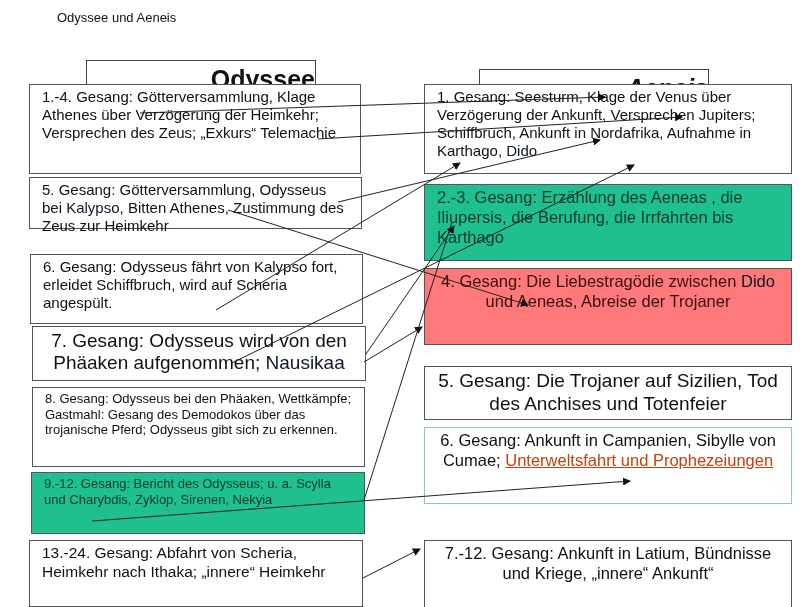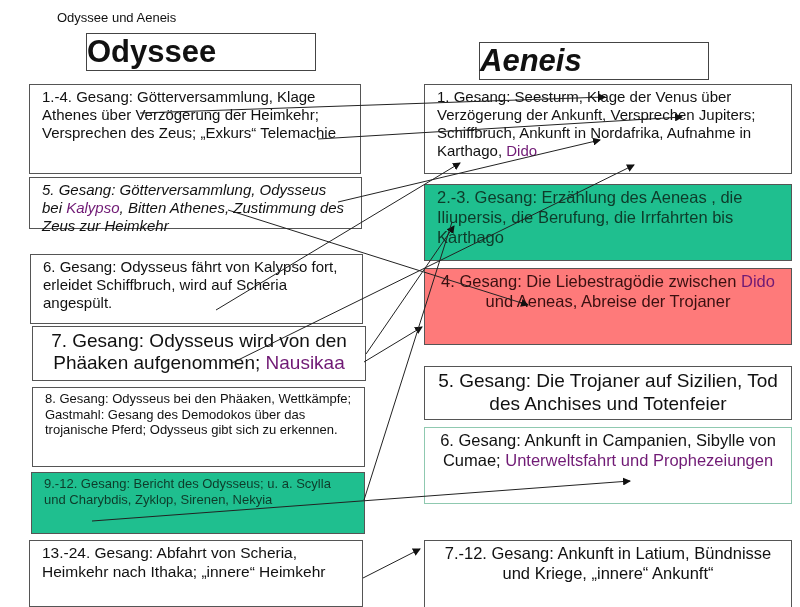--- a/index.html
+++ b/index.html
@@ -1,41 +1,41 @@
 <!DOCTYPE html>
 <html><head>
 <meta charset="utf-8">
 <style>
   html, body { margin:0; padding:0; background:#fff; }
   body { width:800px; height:607px; position:relative; overflow:hidden;
          font-family:"Liberation Sans", sans-serif; color:#111; }
   .subtitle { position:absolute; left:57px; top:10px; font-size:13px; }
-  .head { position:absolute; border:1px solid #444; background:#fff; text-align:left;
-          font-weight:bold; font-size:31px; line-height:36px; height:36px; }
+  .head { position:absolute; border:1px solid #444; background:#fff; text-align:right;
+          font-weight:bold; font-size:25px; line-height:36px; height:36px;margin-top:27px; }
   .box { position:absolute; border:1px solid #555; background:#fff; box-sizing:border-box;
          padding:3px 12px; line-height:1.2; }
-  .red { color:#701a75; }
-  .green-text { color:#701a75; }
+  .red { color:#0f172a; }
+  .green-text { color:#c2410c;text-decoration:underline; }
   .teal { background:#1fbf8f; color:#0e3b2a; }
   .pink { background:#fe7a7a; color:#3a1010; }
   .center { text-align:center; }
   svg.arrows { position:absolute; left:0; top:0; pointer-events:none; }
 </style>
 </head>
 <body>
 
 <div class="subtitle">Odyssee und Aeneis</div>
 
 <div class="head" style="left:86px;top:33px;width:228px;">Odyssee</div>
 <div class="head" style="left:479px;top:42px;width:228px;font-style:italic;">Aeneis</div>
 
 <div class="box" style="left:29px;top:84px;width:332px;height:90px;font-size:15px;">
   <span>1.-4. Gesang: Götterversammlung, Klage Athenes über Verzögerung der Heimkehr; Versprechen des Zeus; „Exkurs“ Telemachie</span>
 </div>
-<div class="box" style="left:29px;top:177px;width:333px;height:52px;font-size:15px;font-style:italic;">
+<div class="box" style="left:29px;top:177px;width:333px;height:52px;font-size:15px;">
   <span>5. Gesang: Götterversammlung, Odysseus bei </span><span class="red">Kalypso</span><span>, Bitten Athenes, Zustimmung des Zeus zur Heimkehr</span>
 </div>
 <div class="box" style="left:30px;top:254px;width:333px;height:70px;font-size:15px;">
   <span>6. Gesang: Odysseus fährt von Kalypso fort, erleidet Schiffbruch, wird auf Scheria angespült.</span>
 </div>
 <div class="box" style="left:32px;top:326px;width:334px;height:55px;font-size:19px;line-height:1.15;text-align:center;">
   <span>7. Gesang: Odysseus wird von den Phäaken aufgenommen; </span><span class="red">Nausikaa</span>
 </div>
 <div class="box" style="left:32px;top:387px;width:333px;height:80px;font-size:13px;">
   <span>8. Gesang: Odysseus bei den Phäaken, Wettkämpfe; Gastmahl: Gesang des Demodokos über das trojanische Pferd; Odysseus gibt sich zu erkennen.</span>

